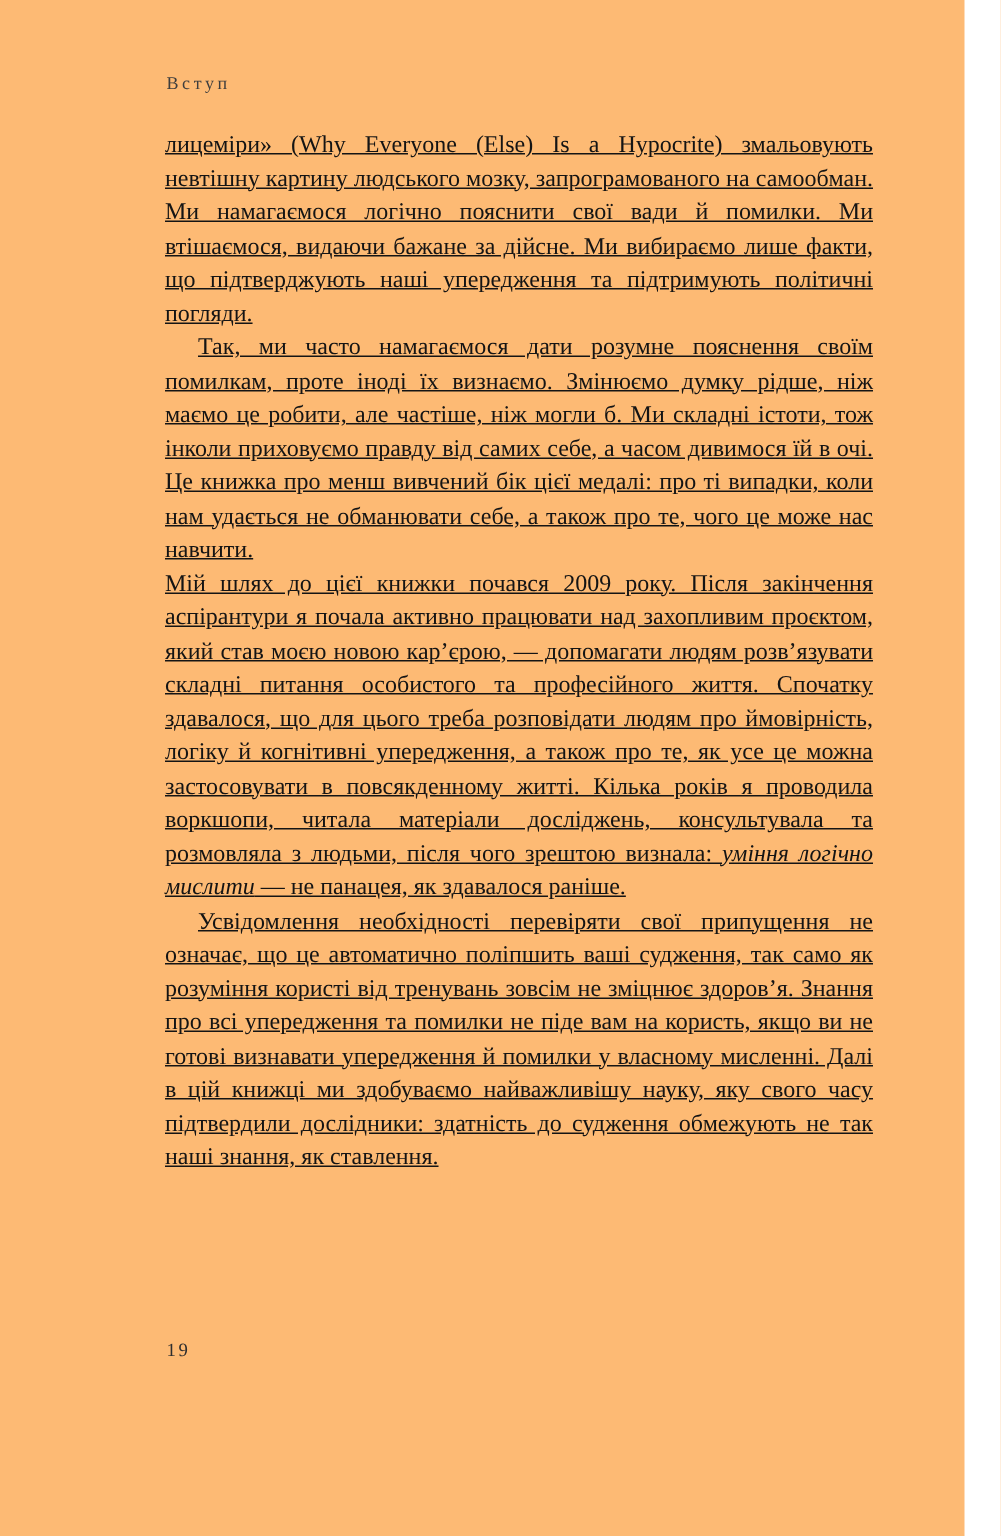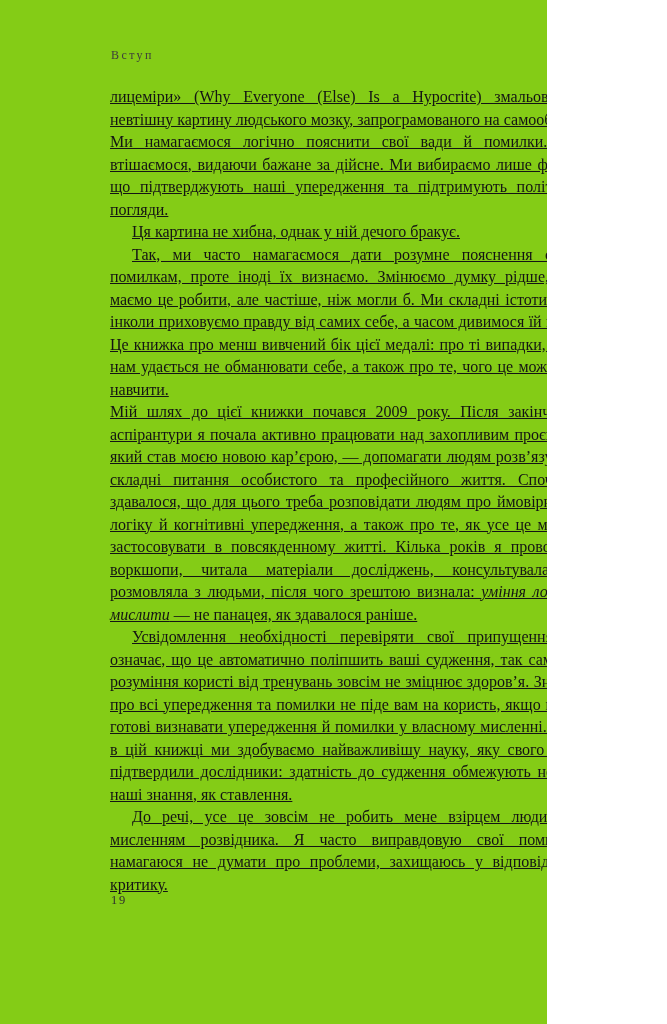--- a/index.html
+++ b/index.html
@@ -2,23 +2,23 @@
 <html lang="uk"><head>
 <meta charset="utf-8">
 <style>
   html, body {
     margin: 0;
     padding: 0;
     background: #ffffff;
   }
   .page {
     position: relative;
-    width: 547px;
+    width: 643px;
     height: 1024px;
-    background: #84cc16;
+    background: #fdba74;
     overflow: hidden;
   }
   .running-header {
     position: absolute;
     top: 48px;
     left: 111px;
     font-family: "Liberation Serif", serif;
     font-size: 12px;
     letter-spacing: 2.4px;
     color: #3d3d3d;
@@ -57,21 +57,19 @@
   }
 </style>
 </head>
 <body>
 
 <div class="page">
   <div class="running-header">Вступ</div>
 
   <div class="text-block">
       <p class="para"><span class="">лицеміри» (Why Everyone (Else) Is a Hypocrite) змальовують невтішну картину людського мозку, запрограмованого на самообман. Ми намагаємося логічно пояснити свої вади й помилки. Ми втішаємося, видаючи бажане за дійсне. Ми вибираємо лише факти, що підтверджують наші упередження та підтримують політичні погляди.</span></p>
-      <p class="para indent"><span class="">Ця картина не хибна, однак у ній дечого бракує.</span></p>
       <p class="para indent"><span class="">Так, ми часто намагаємося дати розумне пояснення своїм помилкам, проте іноді їх визнаємо. Змінюємо думку рідше, ніж маємо це робити, але частіше, ніж могли б. Ми складні істоти, тож інколи приховуємо правду від самих себе, а часом дивимося їй в очі. Це книжка про менш вивчений бік цієї медалі: про ті випадки, коли нам удається не обманювати себе, а також про те, чого це може нас навчити.</span></p>
       <p class="para section-start"><span class="">Мій шлях до цієї книжки почався 2009 року. Після закінчення аспірантури я почала активно працювати над захопливим проєктом, який став моєю новою кар’єрою, — допомагати людям розв’язувати складні питання особистого та професійного життя. Спочатку здавалося, що для цього треба розповідати людям про ймовірність, логіку й когнітивні упередження, а також про те, як усе це можна застосовувати в повсякденному житті. Кілька років я проводила воркшопи, читала матеріали досліджень, консультувала та розмовляла з людьми, після чого зрештою визнала: </span><span class="italic">уміння логічно мислити</span><span class=""> — не панацея, як здавалося раніше.</span></p>
       <p class="para indent"><span class="">Усвідомлення необхідності перевіряти свої припущення не означає, що це автоматично поліпшить ваші судження, так само як розуміння користі від тренувань зовсім не зміцнює здоров’я. Знання про всі упередження та помилки не піде вам на користь, якщо ви не готові визнавати упередження й помилки у власному мисленні. Далі в цій книжці ми здобуваємо найважливішу науку, яку свого часу підтвердили дослідники: здатність до судження обмежують не так наші знання, як ставлення.</span></p>
-      <p class="para indent"><span class="">До речі, усе це зовсім не робить мене взірцем людини з мисленням розвідника. Я часто виправдовую свої помилки, намагаюся не думати про проблеми, захищаюсь у відповідь на критику.</span></p>
     </div>
 
   <div class="page-number">19</div>
 </div>
 
 </body></html>

